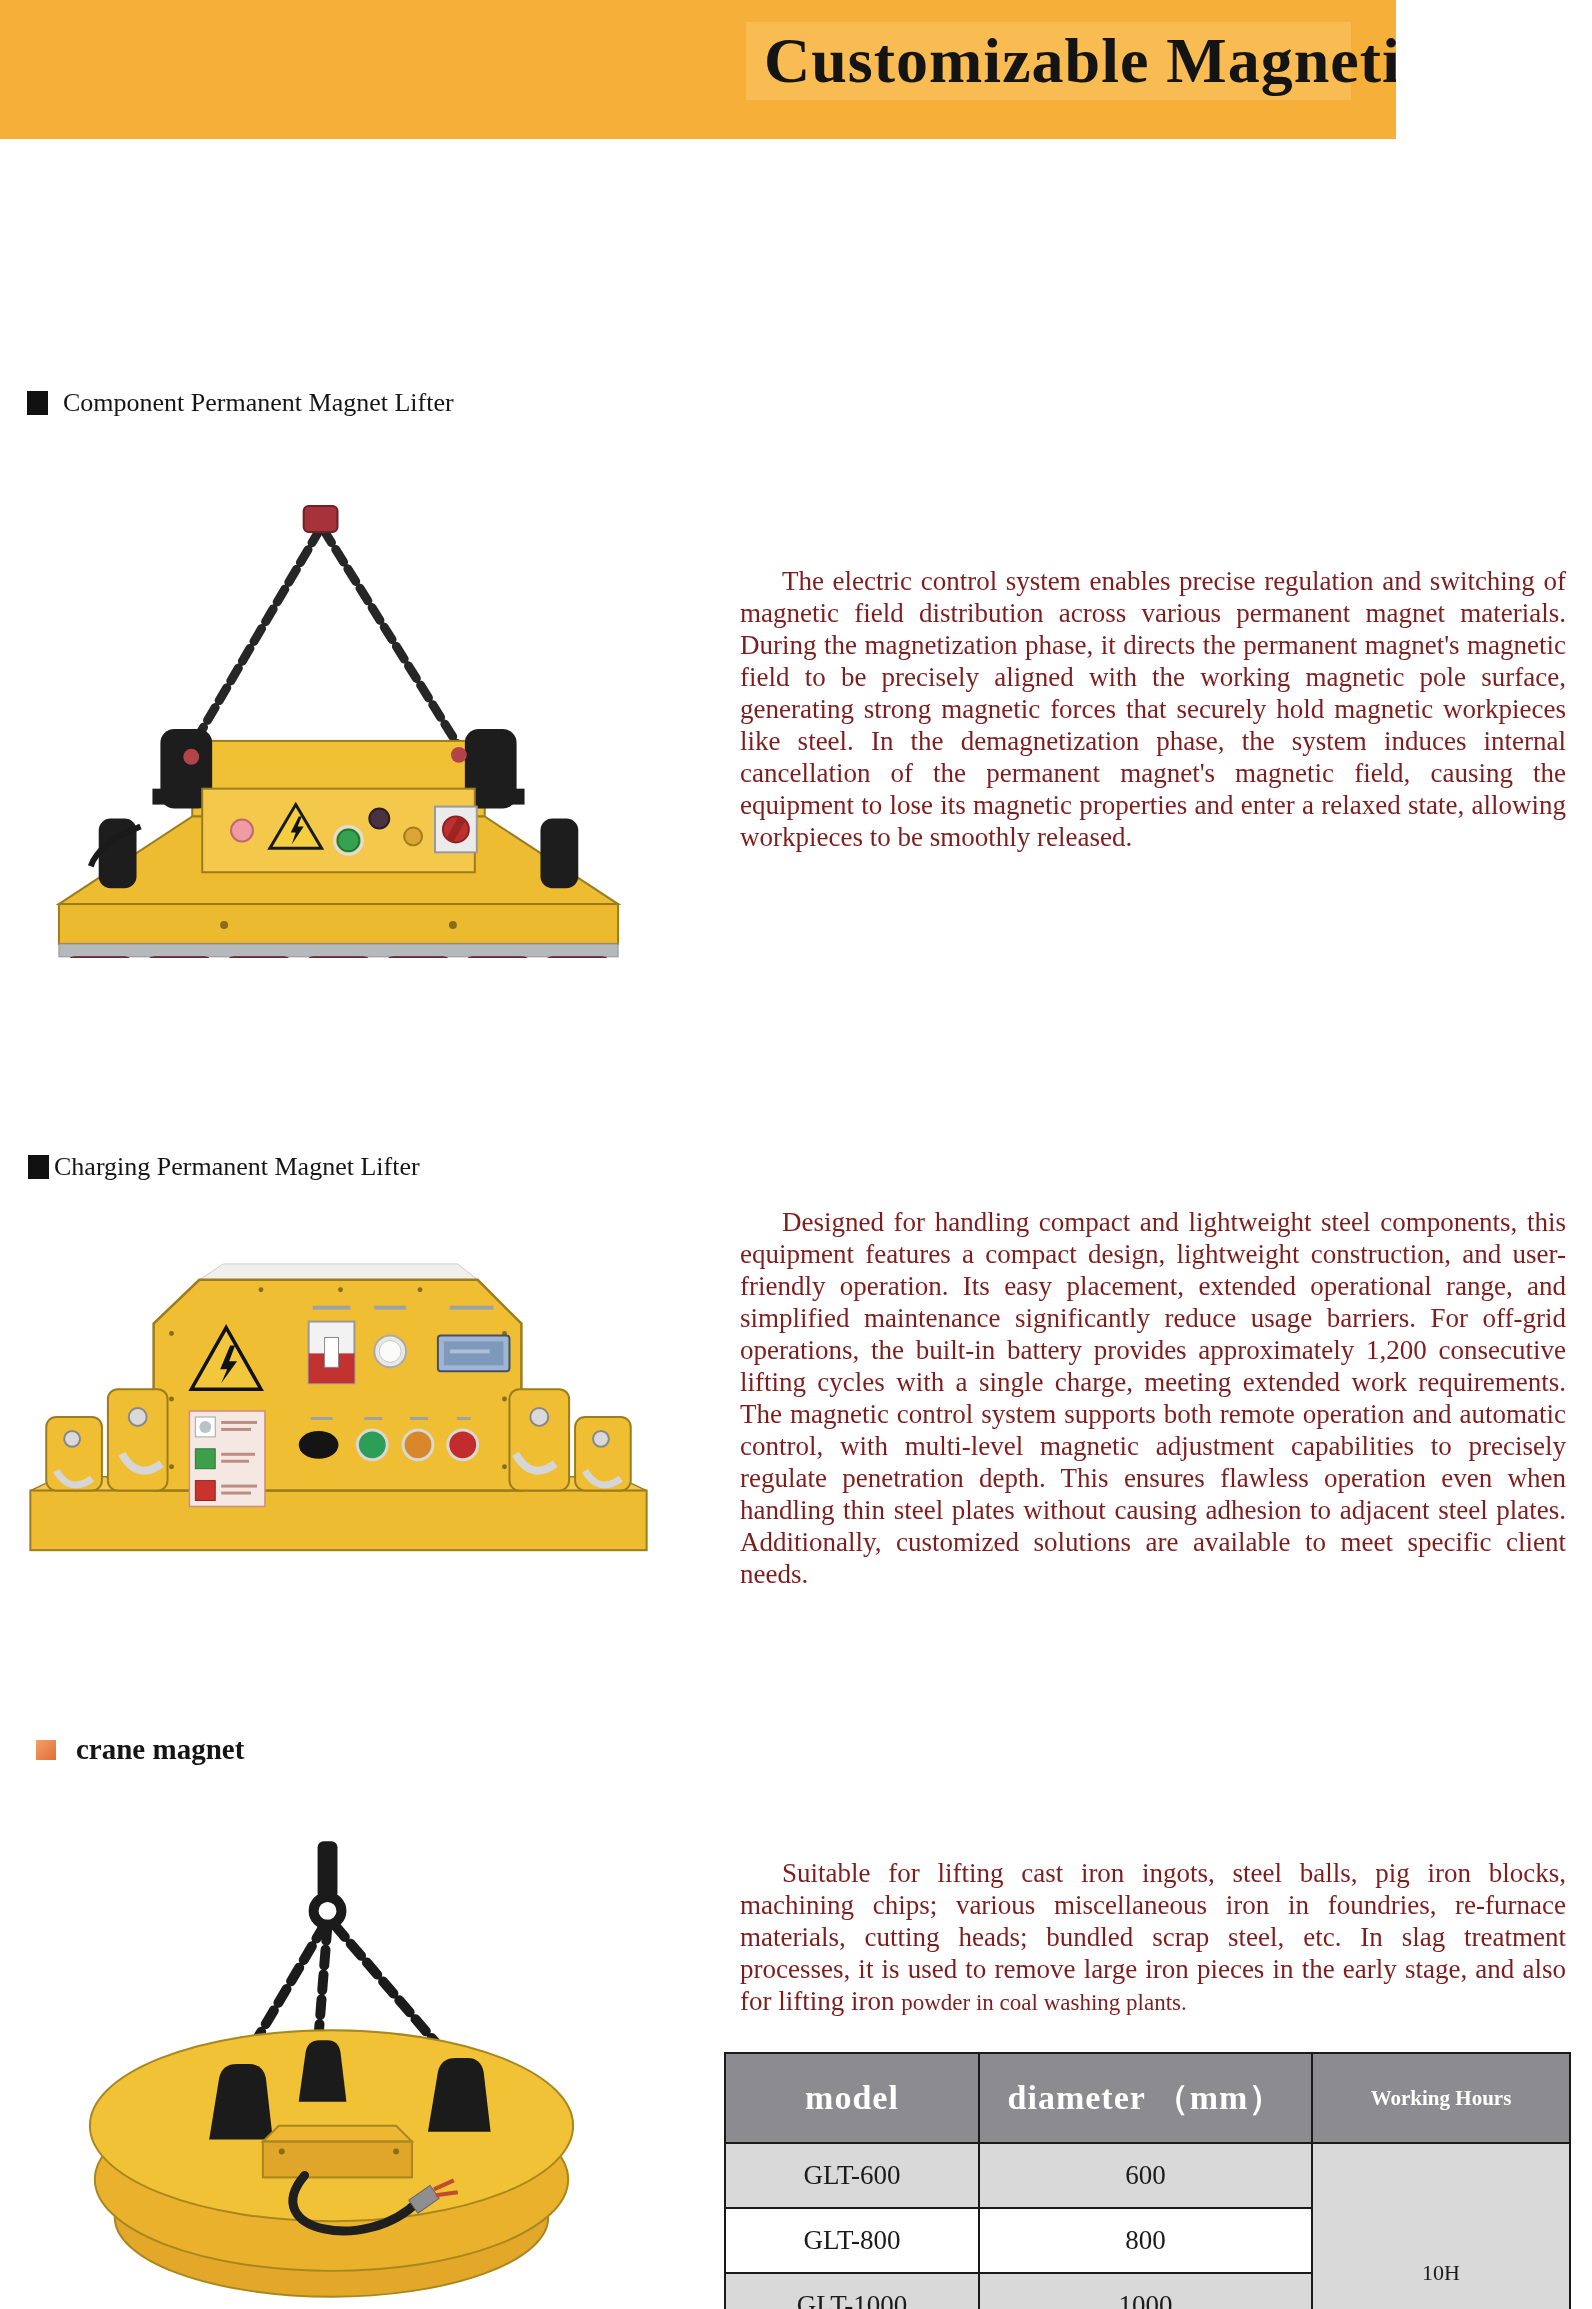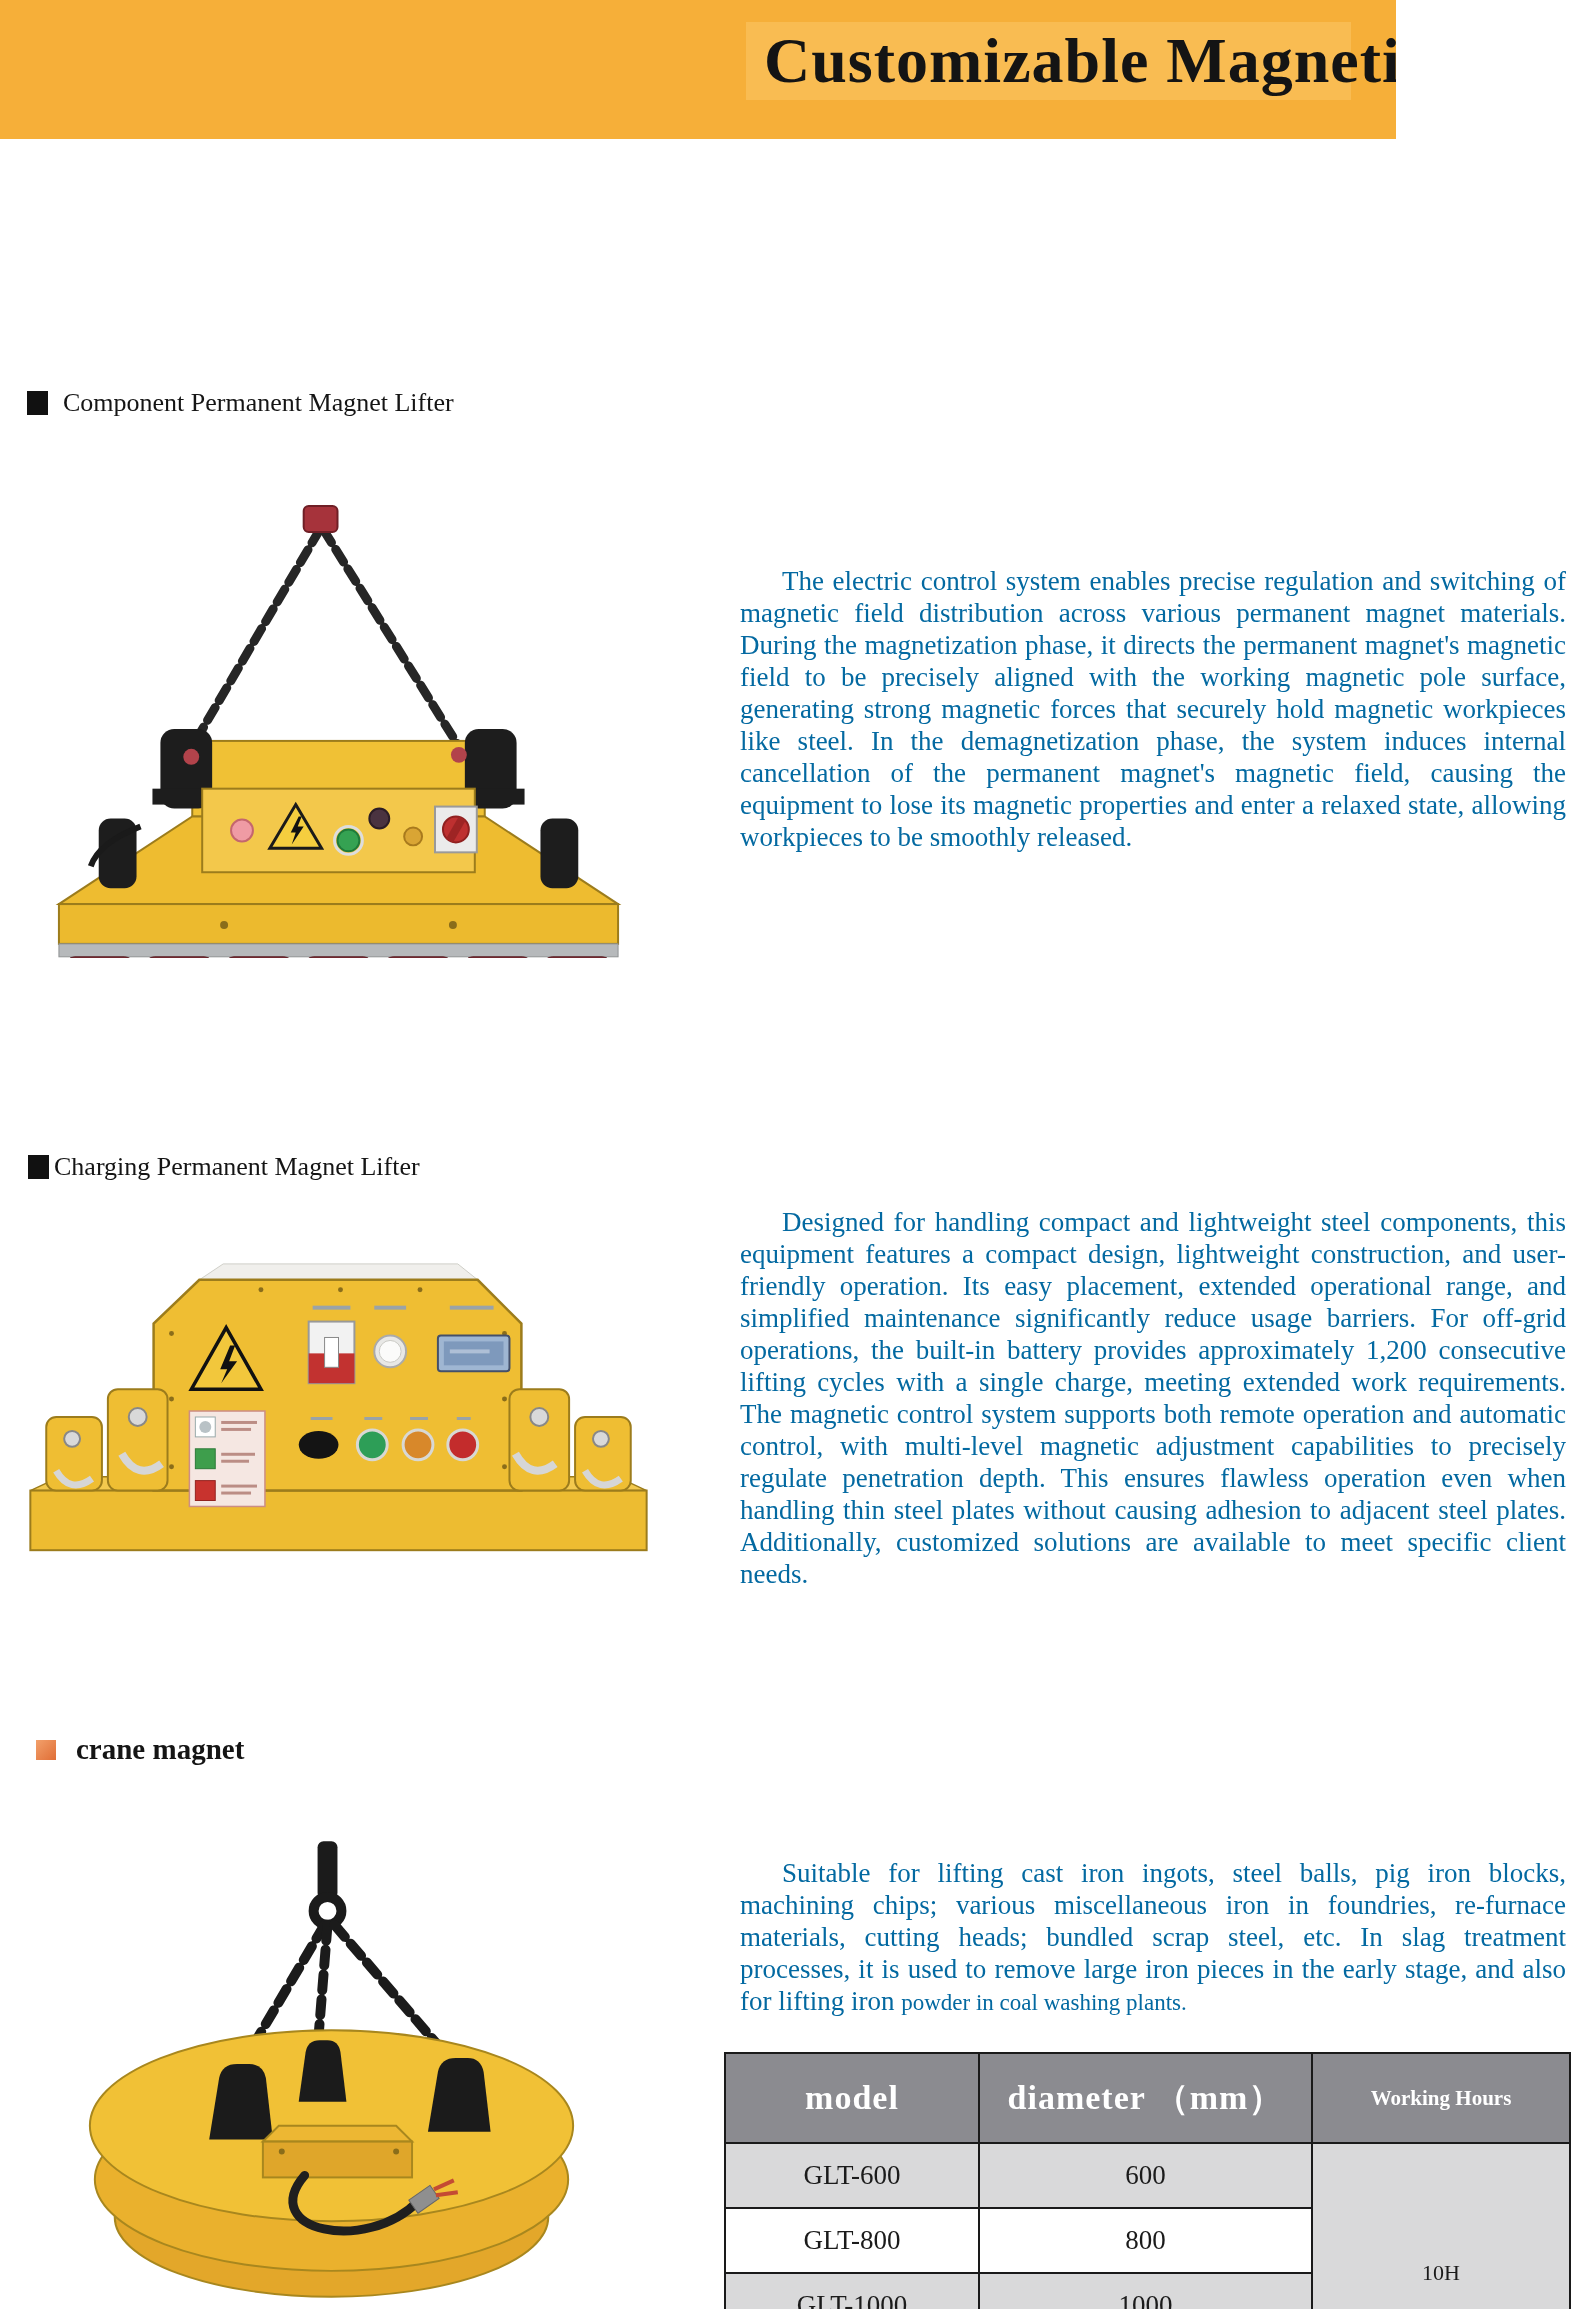--- a/index.html
+++ b/index.html
@@ -22,21 +22,21 @@
   .sq.black{width:21px;height:24px;background:#111111;}
   .sq.orange{width:20px;height:20px;background:linear-gradient(135deg,#F2A06B,#E06E36);}
   .htext{font-size:26px;color:#151515;}
   .h-1{left:27px;top:388px;gap:15px;}
   .h-2{left:28px;top:1152px;gap:5px;}
   .h-3{left:36px;top:1733px;gap:20px;}
   .h-3 .htext{font-weight:bold;font-size:29px;}
   
   .body-par{
     position:absolute;width:826px;left:740px;margin:0;
-    font-size:27px;line-height:32px;text-align:justify;text-indent:42px;color:#0369a1;
+    font-size:27px;line-height:32px;text-align:justify;text-indent:42px;color:#7f1d1d;
   }
   .p-1{top:565px;}
   .p-2{top:1206px;}
   .p-3{top:1857px;}
   .small-tail{font-size:23px;}
   
   .fig{position:absolute;}
   .fig-1{left:45px;top:490px;}
   .fig-2{left:12px;top:1250px;}
   .fig-3{left:68px;top:1841px;}

